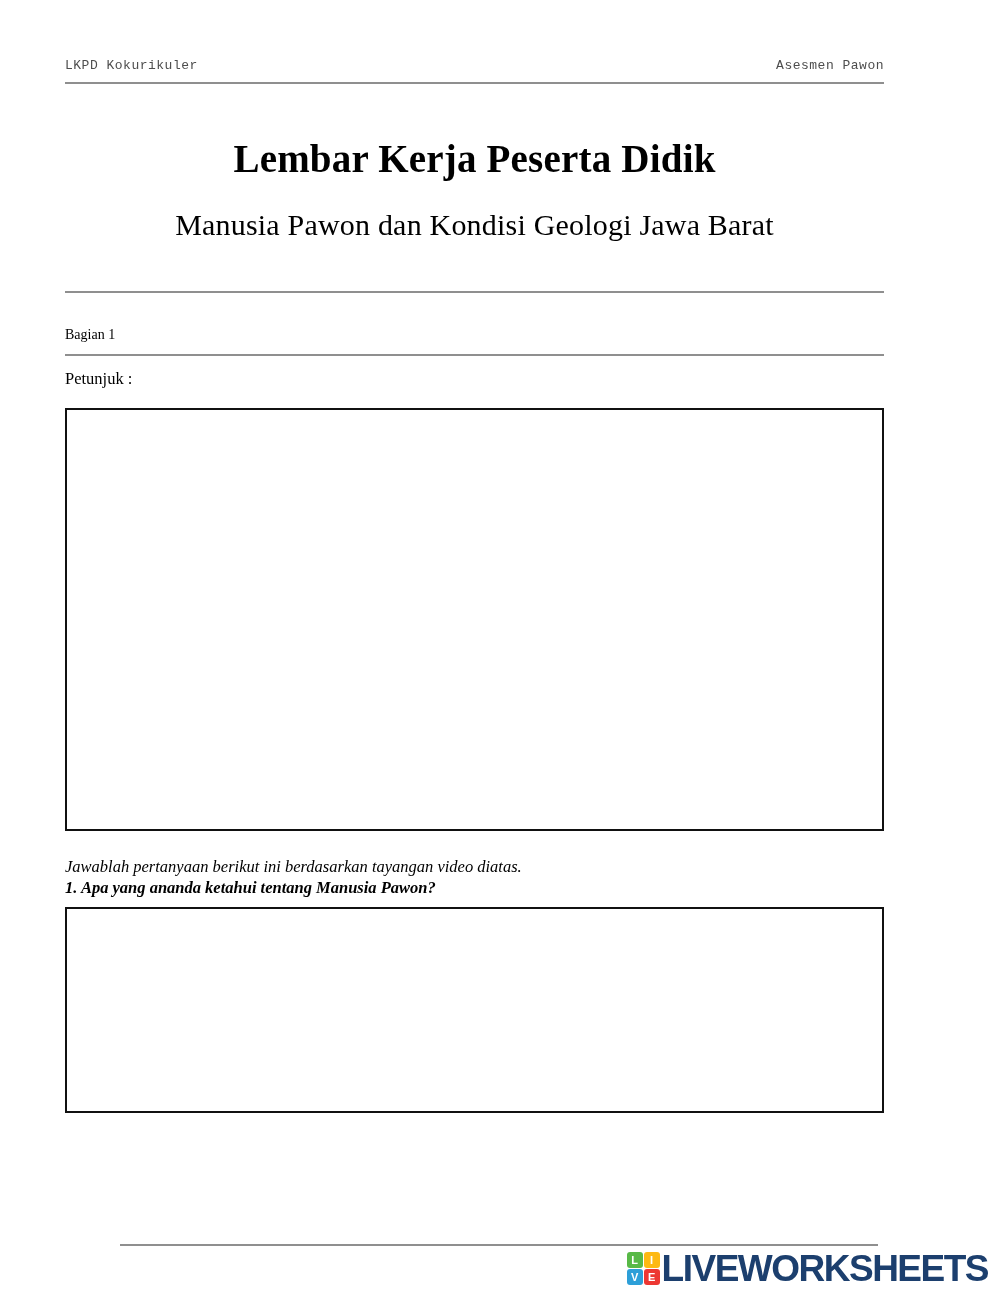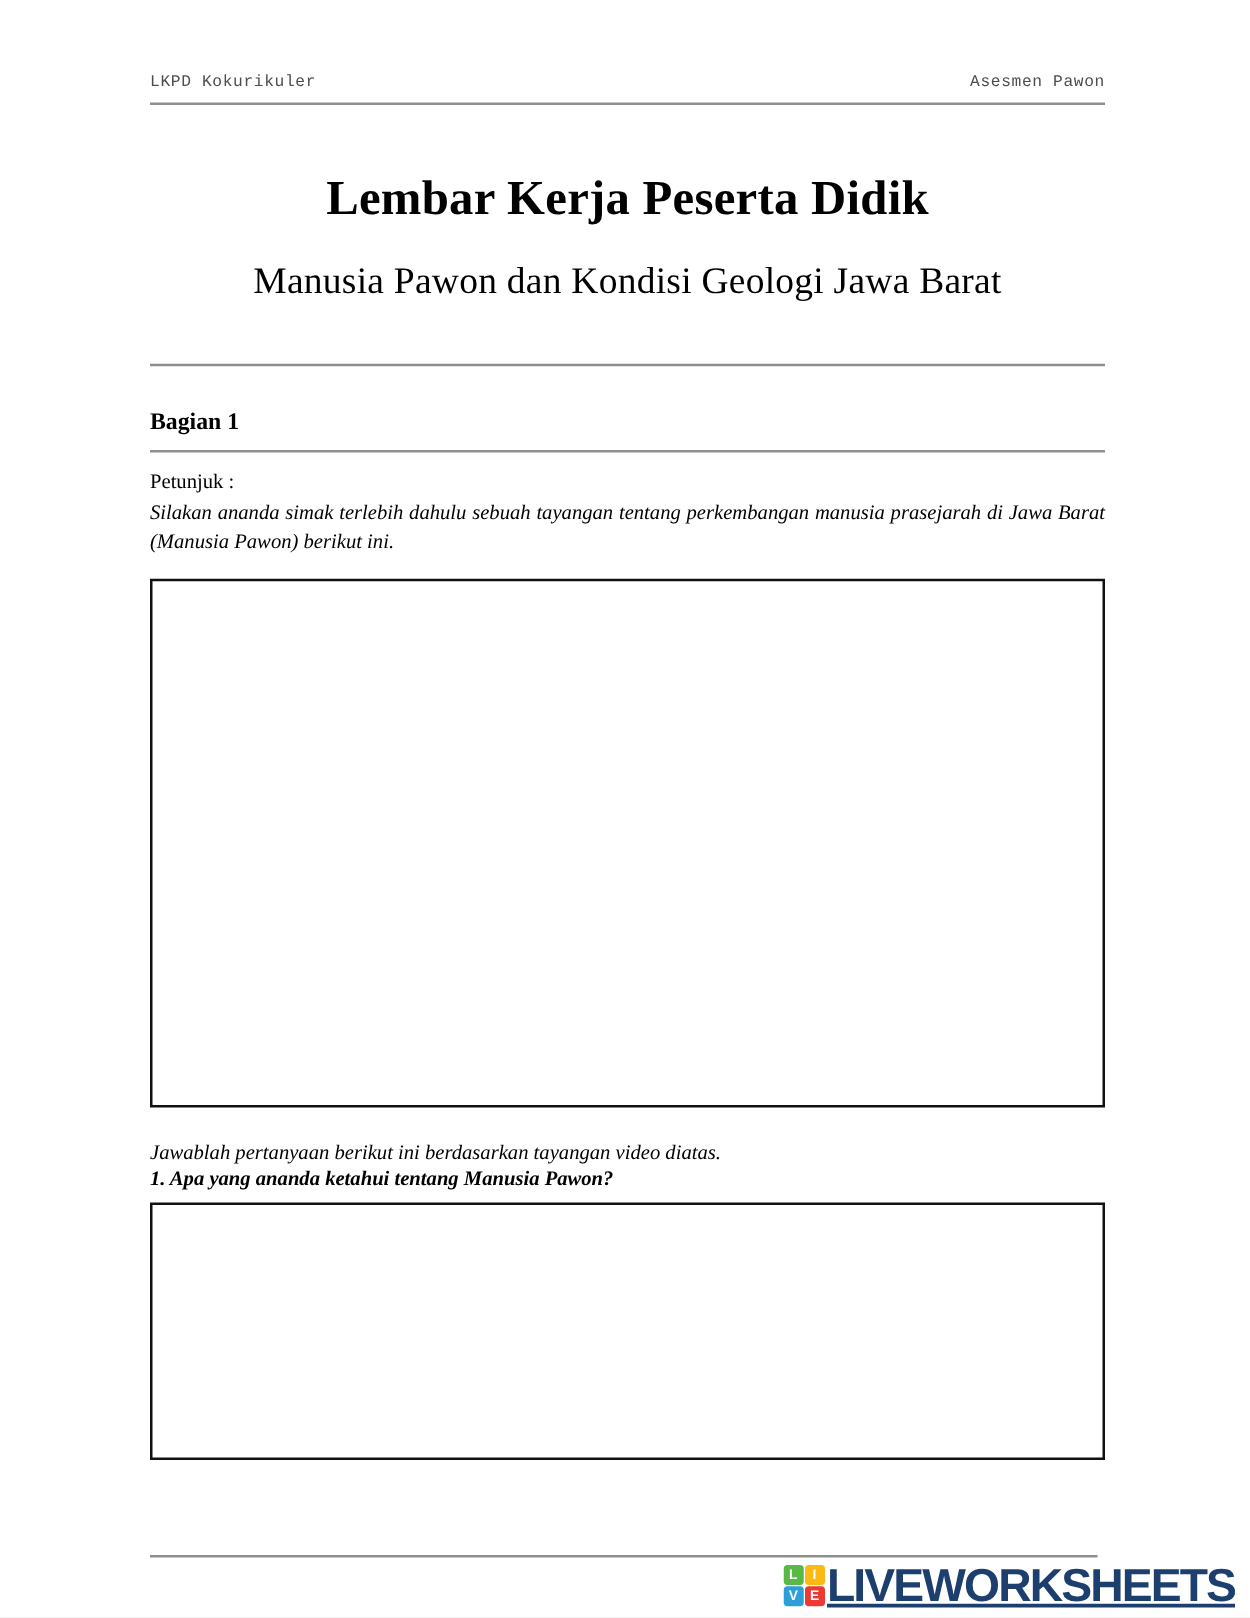--- a/index.html
+++ b/index.html
@@ -7,21 +7,21 @@
   .page {
     position: relative;
     width: 1000px;
     height: 1294px;
     margin: 0 auto;
     background: #ffffff;
     overflow: hidden;
     font-family: "Liberation Serif", serif;
     color: #000;
   }
-  .content { padding: 0 116px 0 120px; }
+  .content { padding: 0 116px 0 65px; }
 
   
   .doc-header {
     padding-top: 58px;
     display: flex;
     justify-content: space-between;
     font-family: "Liberation Mono", "DejaVu Sans Mono", monospace;
     font-size: 13px;
     color: #4d4d4d;
     letter-spacing: 0.5px;
@@ -47,22 +47,22 @@
     font-size: 30px;
     font-weight: normal;
     letter-spacing: 0.2px;
   }
   .rule-title { margin-top: 49px; }
 
   
   .section-row {
     margin-top: 34px;
     display: flex;
-    font-size: 19px;
-    font-weight: bold;
+    font-size: 14px;
+    font-weight: normal;
   }
   .section-label { width: 117px; flex: 0 0 117px; }
   .rule-section { margin-top: 11px; }
 
   
   .petunjuk-label { margin-top: 13px; font-size: 16.5px; }
   .petunjuk-text {
     margin-top: 3px;
     font-size: 16.5px;
     font-style: italic;
@@ -130,21 +130,20 @@
     font-size: 11px;
     line-height: 16px;
     text-align: center;
   }
   .lw-wordmark {
     font-family: "Liberation Sans", sans-serif;
     font-weight: bold;
     font-size: 37px;
     letter-spacing: -1.5px;
     line-height: 37px;
-    text-decoration: underline;
   }
 </style>
 </head>
 <body>
 
 <div class="page">
   <div class="content">
 
     <div class="doc-header">
       <span>LKPD Kokurikuler</span>
@@ -156,21 +155,20 @@
     <div class="title-line2">Manusia Pawon dan Kondisi Geologi Jawa Barat</div>
 
     <hr class="rule rule-title">
 
     <div class="section-row">
       <span class="section-label">Bagian 1</span>
     </div>
     <hr class="rule rule-section">
 
     <div class="petunjuk-label">Petunjuk :</div>
-    <div class="petunjuk-text">Silakan ananda simak terlebih dahulu sebuah tayangan tentang perkembangan manusia prasejarah di Jawa Barat (Manusia Pawon) berikut ini.</div>
 
     <div class="frame-box video-box"></div>
 
     <div class="note-italic">Jawablah pertanyaan berikut ini berdasarkan tayangan video diatas.</div>
     <div class="question">1. Apa yang ananda ketahui tentang Manusia Pawon?</div>
 
     <div class="frame-box answer-box"></div>
 
   </div>
 

